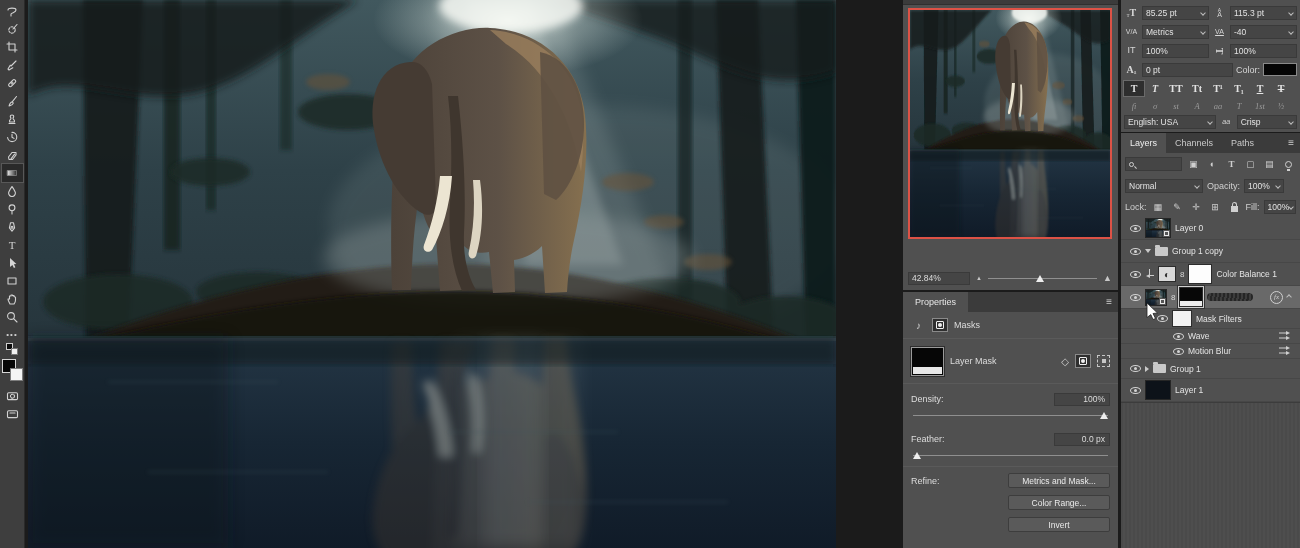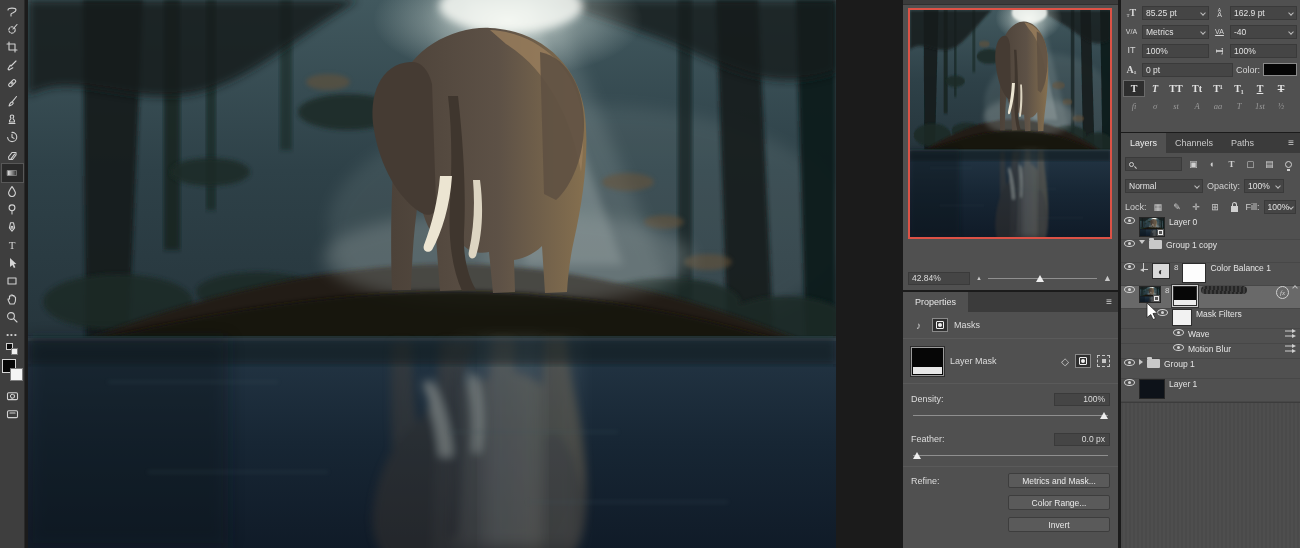--- a/index.html
+++ b/index.html
@@ -106,21 +106,21 @@
   .kindfld{width:62px;gap:25px;}
   .fico{width:15px;display:flex;align-items:center;justify-content:center;color:#cfcfcf;font-size:9px;flex:0 0 auto;}
   .srch{width:5px;height:5px;border:1px solid #cfcfcf;border-radius:50%;position:relative;display:inline-block;flex:0 0 auto;}
   .srch::after{content:"";position:absolute;left:4px;top:4px;width:3px;height:1px;background:#cfcfcf;transform:rotate(45deg);}
   .bulb{width:7px;height:7px;border:1px solid #d0d0d0;border-radius:50%;position:relative;}
   .bulb::after{content:"";position:absolute;left:1px;top:7px;width:3px;height:2px;background:#d0d0d0;}
   .lockico{width:7px;height:6px;background:#d0d0d0;position:relative;margin-top:3px;display:inline-block;}
   .lockico::before{content:"";position:absolute;top:-4px;left:1px;width:3px;height:4px;border:1px solid #d0d0d0;border-bottom:none;border-radius:3px 3px 0 0;}
 
   .layerlist{background:#505050;}
-  .lrow{position:relative;display:flex;align-items:flex-start;height:23px;border-bottom:1px solid #474747;padding:0 3px;gap:4px;background:#505050;}
+  .lrow{position:relative;display:flex;align-items:center;height:23px;border-bottom:1px solid #474747;padding:0 9px;gap:4px;background:#505050;}
   .lrow.sel{background:#696969;}
   .lthumb{width:26px;height:20px;border:1px solid #262626;background:#1c232b;position:relative;overflow:hidden;flex:0 0 auto;}
   .lthumb.small{width:22px;height:17px;}
   .sobadge{position:absolute;right:0;bottom:0;width:7px;height:7px;background:#e9e9e9;border:1px solid #555;}
   .sobadge::after{content:"";position:absolute;left:1px;top:1px;width:3px;height:3px;background:#555;}
   .adjthumb{width:18px;height:16px;background:#d9d9d9;border:1px solid #2c2c2c;display:flex;align-items:center;justify-content:center;color:#333;font-size:10px;flex:0 0 auto;}
   .maskthumb{width:24px;height:20px;background:#fdfdfd;border:1px solid #2c2c2c;flex:0 0 auto;position:relative;}
   .maskthumb.dark{background:#070707;}
   .maskthumb.dark::after{content:"";position:absolute;left:0;right:0;bottom:0;height:5px;background:#ececec;}
   .maskthumb.msel{box-shadow:0 0 0 1px #cfcfcf, 0 0 0 2px #333;}
@@ -467,21 +467,21 @@
             <span>85.25 pt</span>
             <span class="chv"></span>
           </div>
         <span class="cic">
             <span style="display:flex;flex-direction:column;align-items:center;line-height:.8">
               <span style="font-size:5px">A</span>
               <span style="font-size:7px">A</span>
             </span>
           </span>
         <div class="fld cfld">
-            <span>162.9 pt</span>
+            <span>115.3 pt</span>
             <span class="chv"></span>
           </div>
       </div>
       <div class="crow">
         <span class="cic" style="font-size:7px">V/A</span>
         <div class="fld cfld">
             <span>Metrics</span>
             <span class="chv"></span>
           </div>
         <span class="cic ul" style="font-size:7px">VA</span>
@@ -525,20 +525,31 @@
       </div>
       <div class="otrow">
         <span class="otbtn">fi</span>
         <span class="otbtn">σ</span>
         <span class="otbtn">st</span>
         <span class="otbtn">A</span>
         <span class="otbtn">aa</span>
         <span class="otbtn">T</span>
         <span class="otbtn">1st</span>
         <span class="otbtn">½</span>
+      </div>
+      <div class="crow" style="height:17px">
+        <div class="fld" style="flex:1.6">
+            <span>English: USA</span>
+            <span class="chv"></span>
+          </div>
+        <span class="cic" style="font-size:7px;font-style:italic">aa</span>
+        <div class="fld" style="flex:1">
+            <span>Crisp</span>
+            <span class="chv"></span>
+          </div>
       </div>
     </div>
 
     <div class="layers">
       <div class="ltabbar">
         <div class="ltab sel">
             <span>Layers</span>
           </div>
         <div class="ltab">
             <span>Channels</span>

